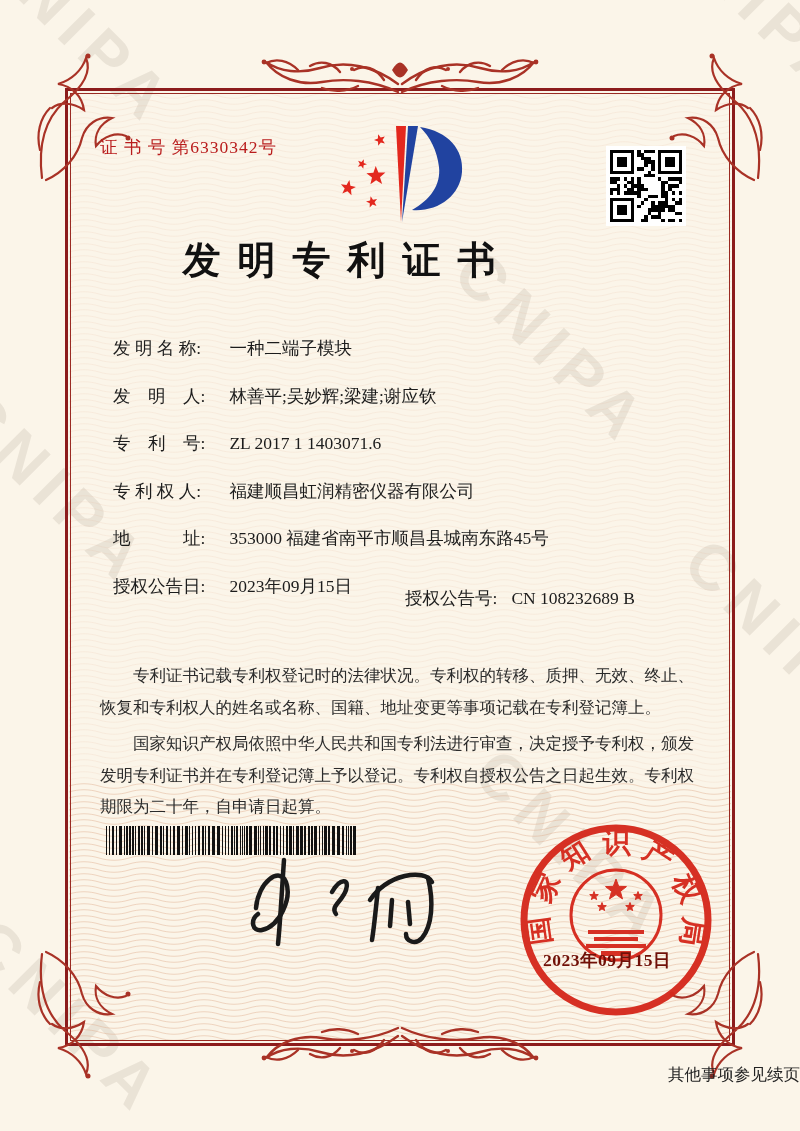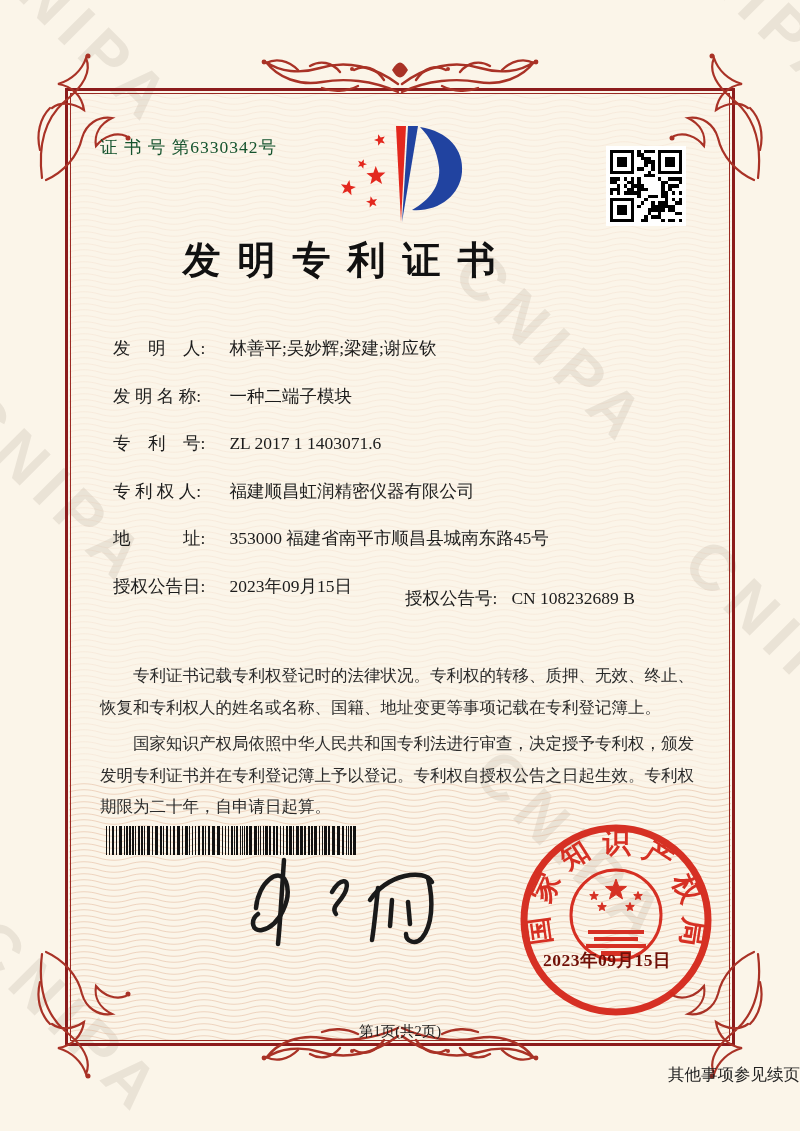--- a/index.html
+++ b/index.html
@@ -14,21 +14,21 @@
       color:rgba(125,112,90,0.13);transform:rotate(45deg);white-space:nowrap;
       pointer-events:none;z-index:1;}
   
   .frame{position:absolute;left:65px;top:88px;width:670px;height:958px;
          border:3px solid #8c1c1c;box-sizing:border-box;z-index:2;}
   .frame-inner{position:absolute;inset:2px;border:1px solid #9a2a22;}
   .waves{position:absolute;left:69px;top:92px;z-index:1;pointer-events:none;}
   .orn{position:absolute;left:0;top:0;z-index:3;pointer-events:none;}
   
   .content{position:absolute;inset:0;z-index:4;}
-  .cert-no{position:absolute;left:100px;top:135px;font-size:17.5px;letter-spacing:1px;color:#14532d;}
+  .cert-no{position:absolute;left:100px;top:135px;font-size:17.5px;letter-spacing:1px;color:#b91c1c;}
   .logo{position:absolute;left:334px;top:120px;}
   .qr{position:absolute;left:606px;top:146px;width:80px;height:80px;background:#fff;padding:4px;box-sizing:border-box;}
   .qr svg{display:block;width:100%;height:100%;fill:#000;}
   .title{position:absolute;left:65px;top:235px;width:548px;text-align:center;
          font-size:38px;font-weight:bold;letter-spacing:17px;text-indent:17px;color:#111;}
   .rows{position:absolute;left:113px;top:336px;width:560px;}
   .row{position:relative;height:47.5px;font-size:17.5px;color:#1c1c1c;}
   .row .lbl{display:inline-block;width:106px;}
   .row .val{display:inline-block;margin-left:6px;}
   .pair2{position:absolute;left:292px;top:12px;}
@@ -404,26 +404,26 @@
           <rect x="17" y="20" width="1" height="1"></rect>
           <rect x="18" y="20" width="1" height="1"></rect>
           <rect x="20" y="20" width="1" height="1"></rect>
         </svg>
     </div>
 
     <div class="title">发明专利证书</div>
 
     <div class="rows">
       <div class="row">
+        <span class="lbl">发 明 名 称:</span>
+        <span class="val">一种二端子模块</span>
+      </div>
+      <div class="row">
         <span class="lbl">发　明　人:</span>
         <span class="val">林善平;吴妙辉;梁建;谢应钦</span>
-      </div>
-      <div class="row">
-        <span class="lbl">发 明 名 称:</span>
-        <span class="val">一种二端子模块</span>
       </div>
       <div class="row">
         <span class="lbl">专　利　号:</span>
         <span class="val">ZL 2017 1 1403071.6</span>
       </div>
       <div class="row">
         <span class="lbl">专 利 权 人:</span>
         <span class="val">福建顺昌虹润精密仪器有限公司</span>
       </div>
       <div class="row">
@@ -552,16 +552,15 @@
             <polygon points="114.0,82.5 115.1,85.5 118.3,85.6 115.8,87.6 116.6,90.6 114.0,88.9 111.4,90.6 112.2,87.6 109.7,85.6 112.9,85.5"></polygon>
           </g>
         <rect x="72" y="110" width="56" height="4" stroke="none"></rect>
         <rect x="78" y="117" width="44" height="4" stroke="none"></rect>
         <rect x="70" y="124" width="60" height="4" stroke="none"></rect>
         <path d="M85,131 h30 v5 h-30 Z" stroke="none"></path>
       </g>
     </svg>
     <div class="seal-date">2023年09月15日</div>
 
-    <div class="page-info">第1页(共2页)</div>
     <div class="cont-note">其他事项参见续页</div>
   </div>
 </div>
 
 </body></html>

